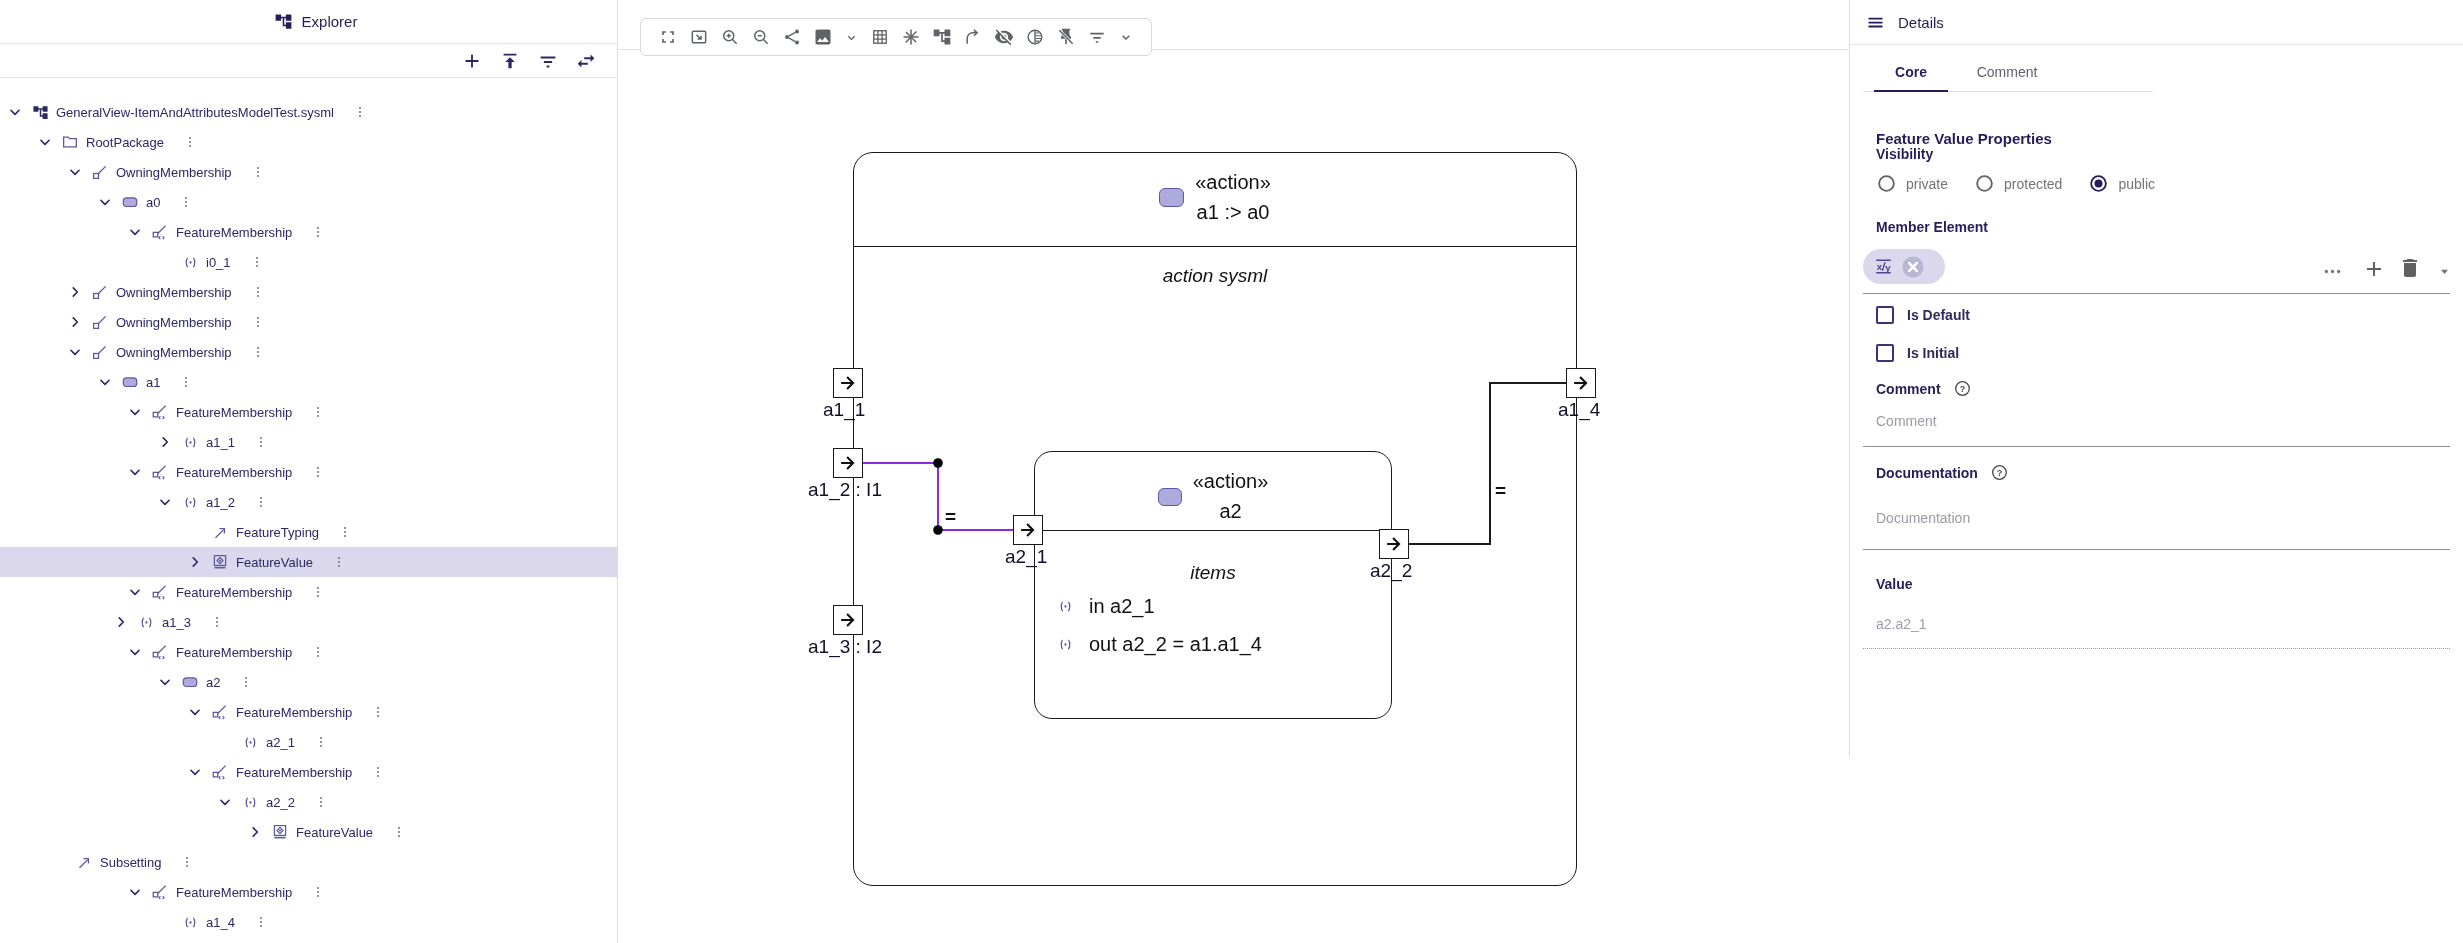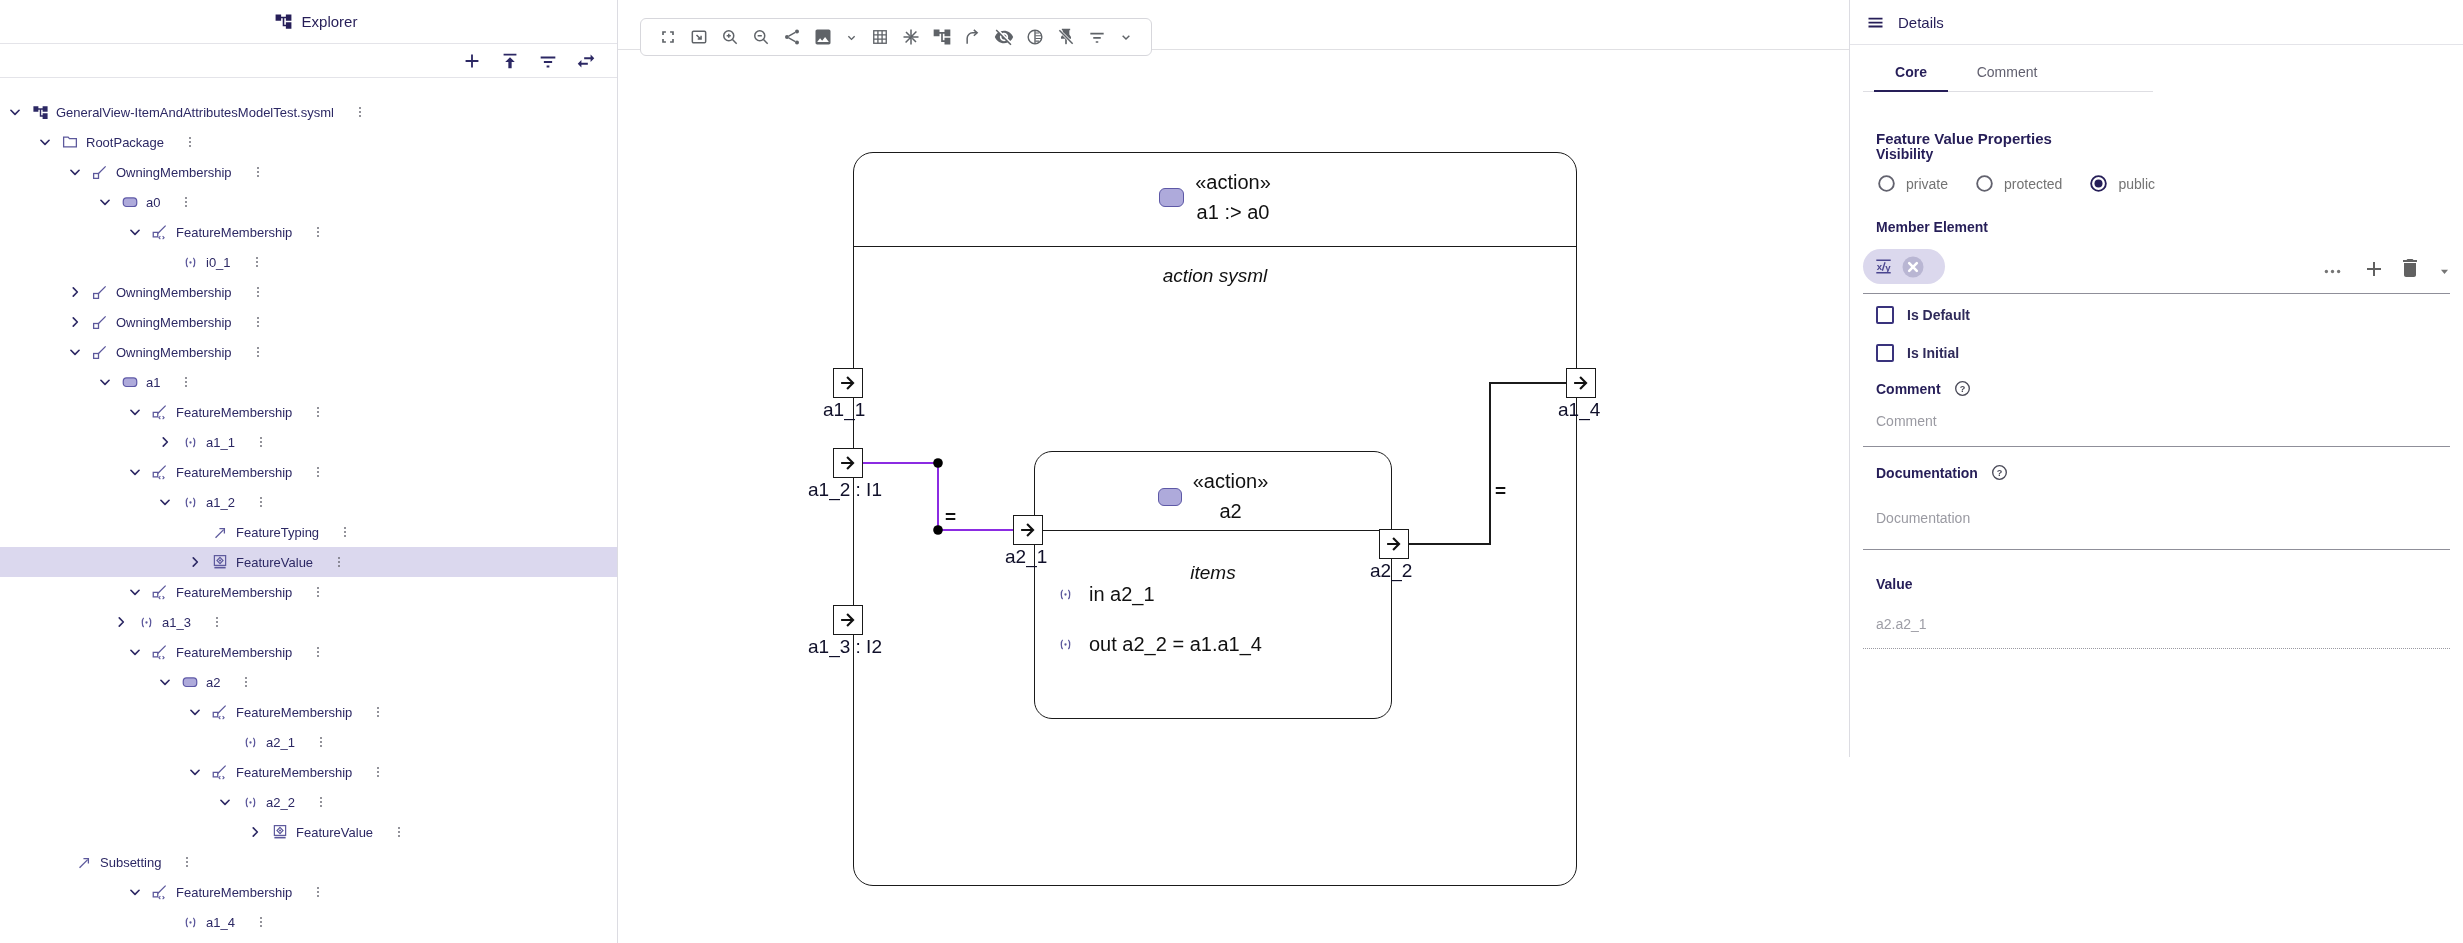--- a/index.html
+++ b/index.html
@@ -893,21 +893,21 @@
       <div class="node-header" style="top:14px;">
         <span class="action-chip" style="width:24px;height:18px;"></span>
         <span class="hdr-lines">
           <div class="hdr-st">«action»</div>
           <div class="hdr-nm">a2</div>
         </span>
       </div>
       <div class="node-sep" style="top:78px;"></div>
       <div class="free-label" style="top:110px;left:0;width:100%;">items</div>
       <div id="a2-items">
-          <div class="cmp-row" style="left: 22px; top: 131px;">
+          <div class="cmp-row" style="left: 22px; top: 143px;">
             <span style="display:flex;">
               <svg width="17" height="17" viewBox="0 0 24 24" fill="none" stroke="#5c589c" stroke-width="1.8">
                 <path d="M8 5.5C5.4 8 5.4 16 8 18.5"></path>
                 <path d="M16 5.5c2.6 2.5 2.6 10.5 0 13"></path>
                 <circle cx="12" cy="12" r="1.6" fill="#5c589c" stroke="none"></circle>
               </svg>
             </span>
             <span>in a2_1</span>
           </div>
           <div class="cmp-row" style="left: 22px; top: 181px;">

